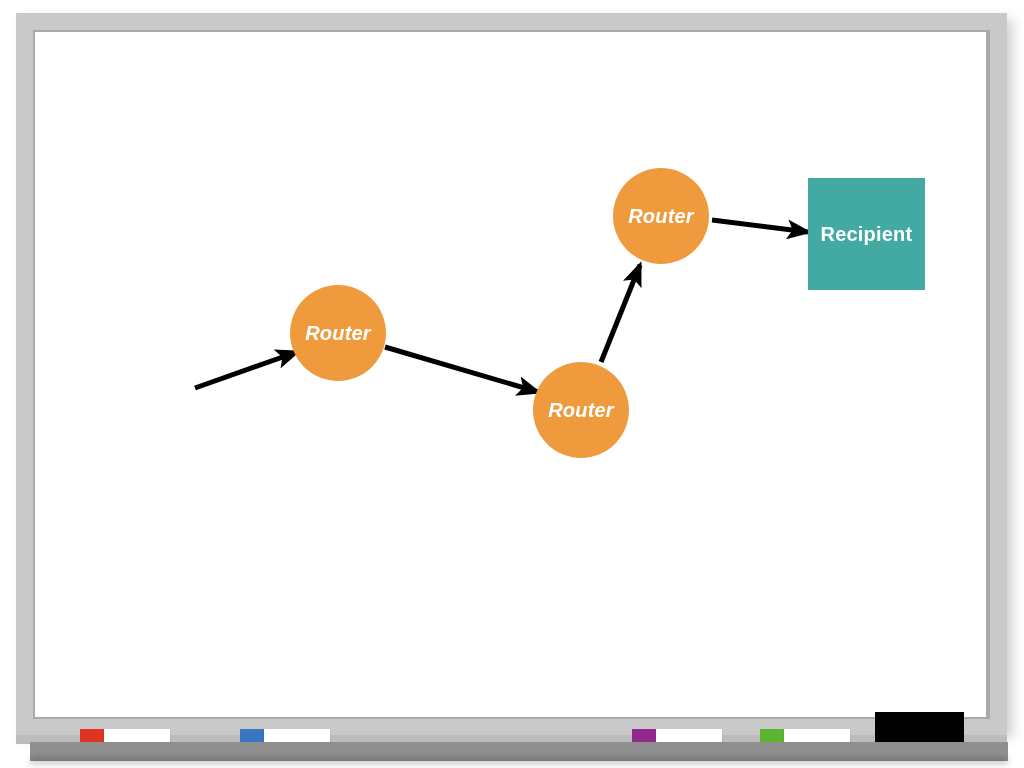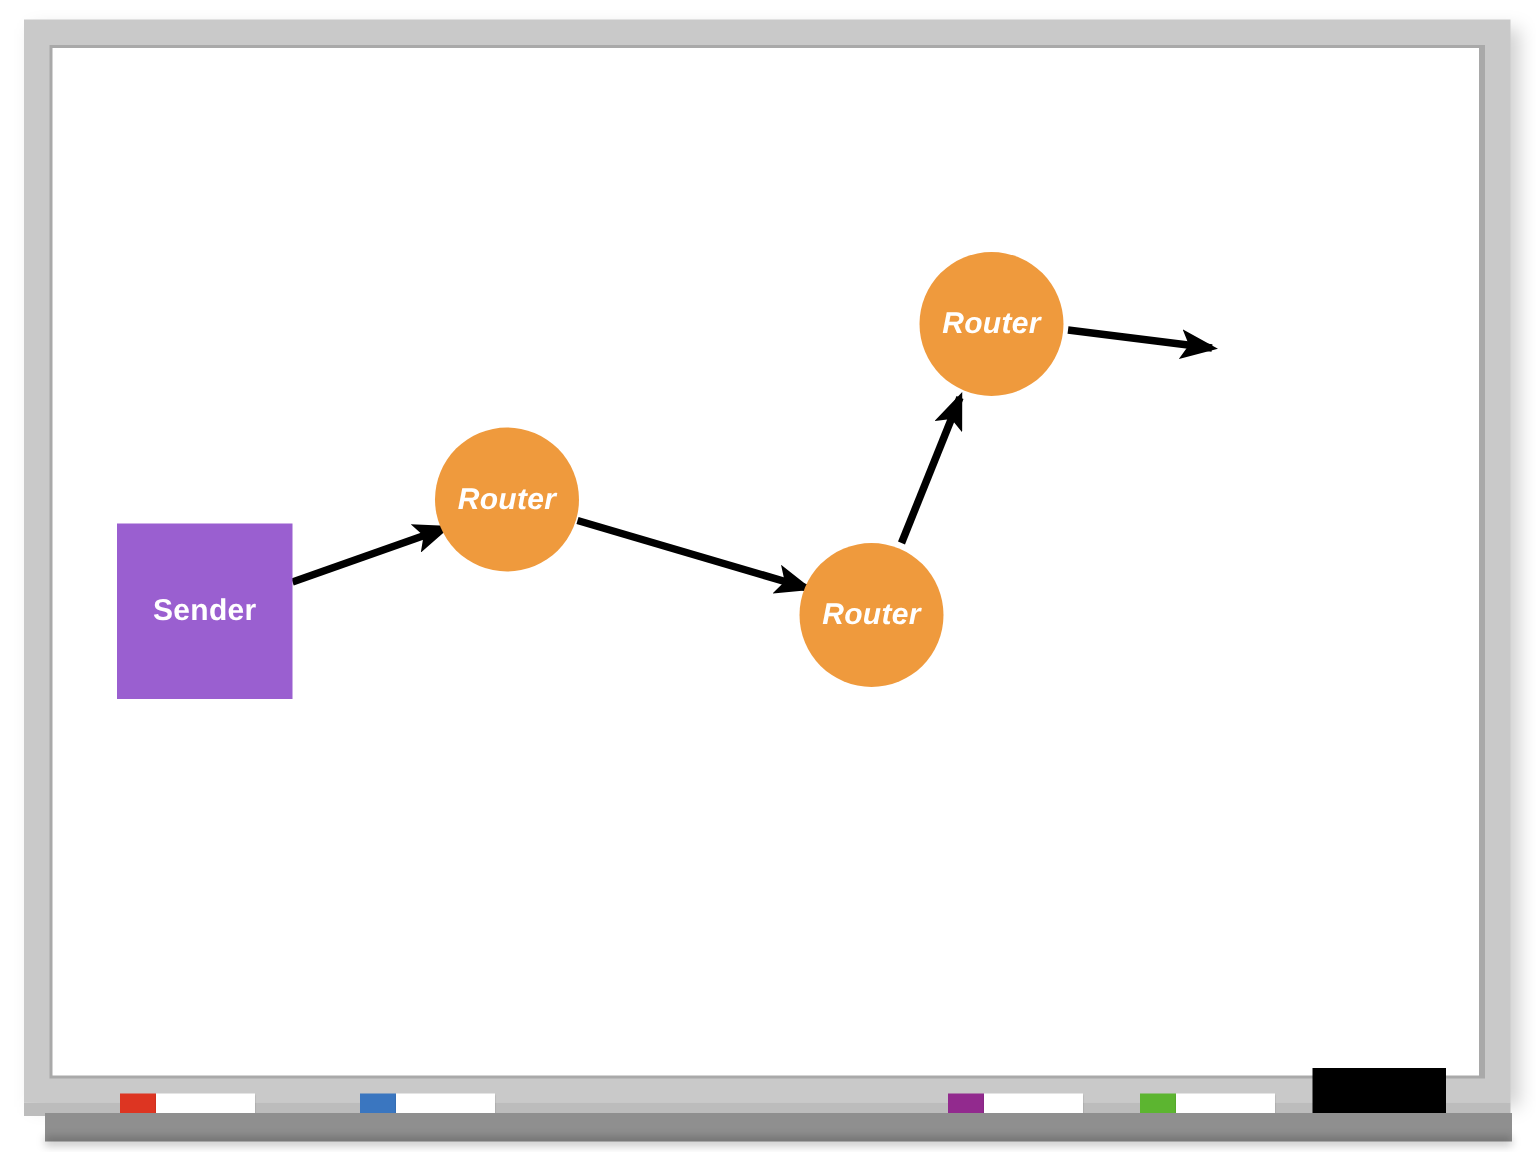--- a/index.html
+++ b/index.html
@@ -156,31 +156,31 @@
             <marker id="arrowhead" markerWidth="5" markerHeight="4" refX="4.2" refY="2" orient="auto" markerUnits="strokeWidth">
               <path d="M0,0 L5,2 L0,4 L1.1,2 Z" fill="#000000"></path>
             </marker>
           </defs>
           <line x1="160" y1="356" x2="262" y2="320" stroke="#000000" stroke-width="5" marker-end="url(#arrowhead)"></line>
           <line x1="350" y1="315" x2="503" y2="360" stroke="#000000" stroke-width="5" marker-end="url(#arrowhead)"></line>
           <line x1="566" y1="330" x2="605" y2="233" stroke="#000000" stroke-width="5" marker-end="url(#arrowhead)"></line>
           <line x1="677" y1="188" x2="773" y2="200" stroke="#000000" stroke-width="5" marker-end="url(#arrowhead)"></line>
         </svg>
 
-    <div class="node rect" style="left: 43px; top: 317px; width: 117px; height: 117px; background: rgb(154, 95, 208);">
-          <span>Sender</span>
-        </div>
         <div class="node circle" style="left: 255px; top: 253px; width: 96px; height: 96px; background: rgb(239, 154, 61);">
           <span>Router</span>
         </div>
         <div class="node circle" style="left: 498px; top: 330px; width: 96px; height: 96px; background: rgb(239, 154, 61);">
           <span>Router</span>
         </div>
         <div class="node circle" style="left: 578px; top: 136px; width: 96px; height: 96px; background: rgb(239, 154, 61);">
           <span>Router</span>
+        </div>
+        <div class="node rect" style="left: 773px; top: 146px; width: 117px; height: 112px; background: rgb(67, 169, 163);">
+          <span>Recipient</span>
         </div>
       </div>
   </div>
 
   <div class="tray-lip"></div>
   <div class="eraser"></div>
   <div id="marker-layer">
       <div class="marker" style="left: 80px;">
         <div class="cap" style="background: rgb(221, 53, 34);"></div>
         <div class="body"></div>

